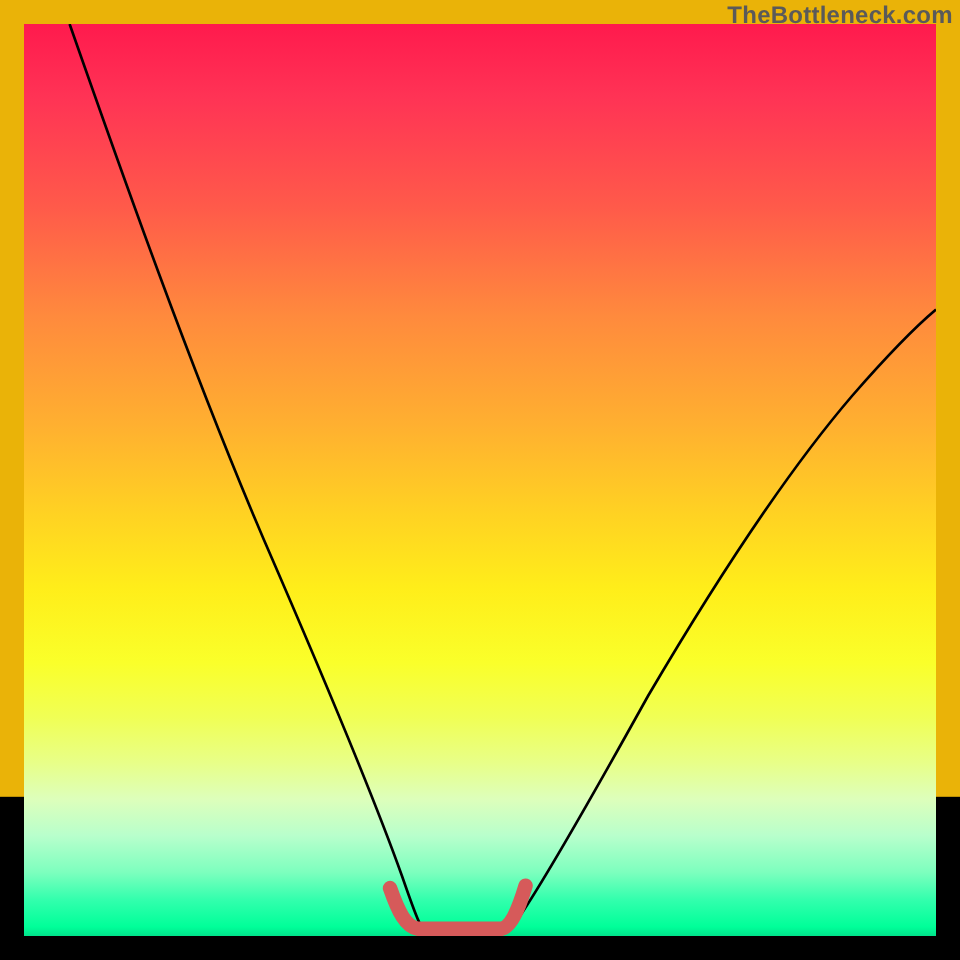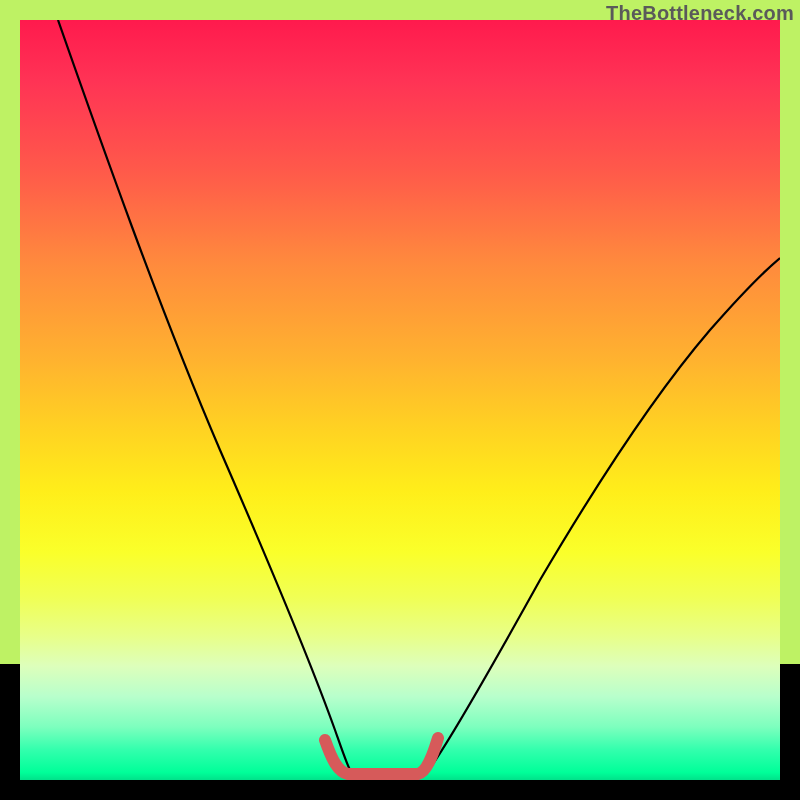--- a/index.html
+++ b/index.html
@@ -1,21 +1,21 @@
 <!DOCTYPE html>
 <html><head>
 <meta charset="utf-8">
 <style>
   * { margin: 0; padding: 0; box-sizing: border-box; }
   html, body { width: 800px; height: 800px; overflow: hidden; background: #000; }
   .frame {
     position: relative;
     width: 800px;
     height: 664px;
-    background: #bef264;
+    background: #eab308;
   }
   .plot-area {
     position: absolute;
     left: 20px;
     top: 20px;
     width: 760px;
     height: 760px;
     background: linear-gradient(to bottom,
       #ff1a4d 0%,
       #ff3355 8%,

